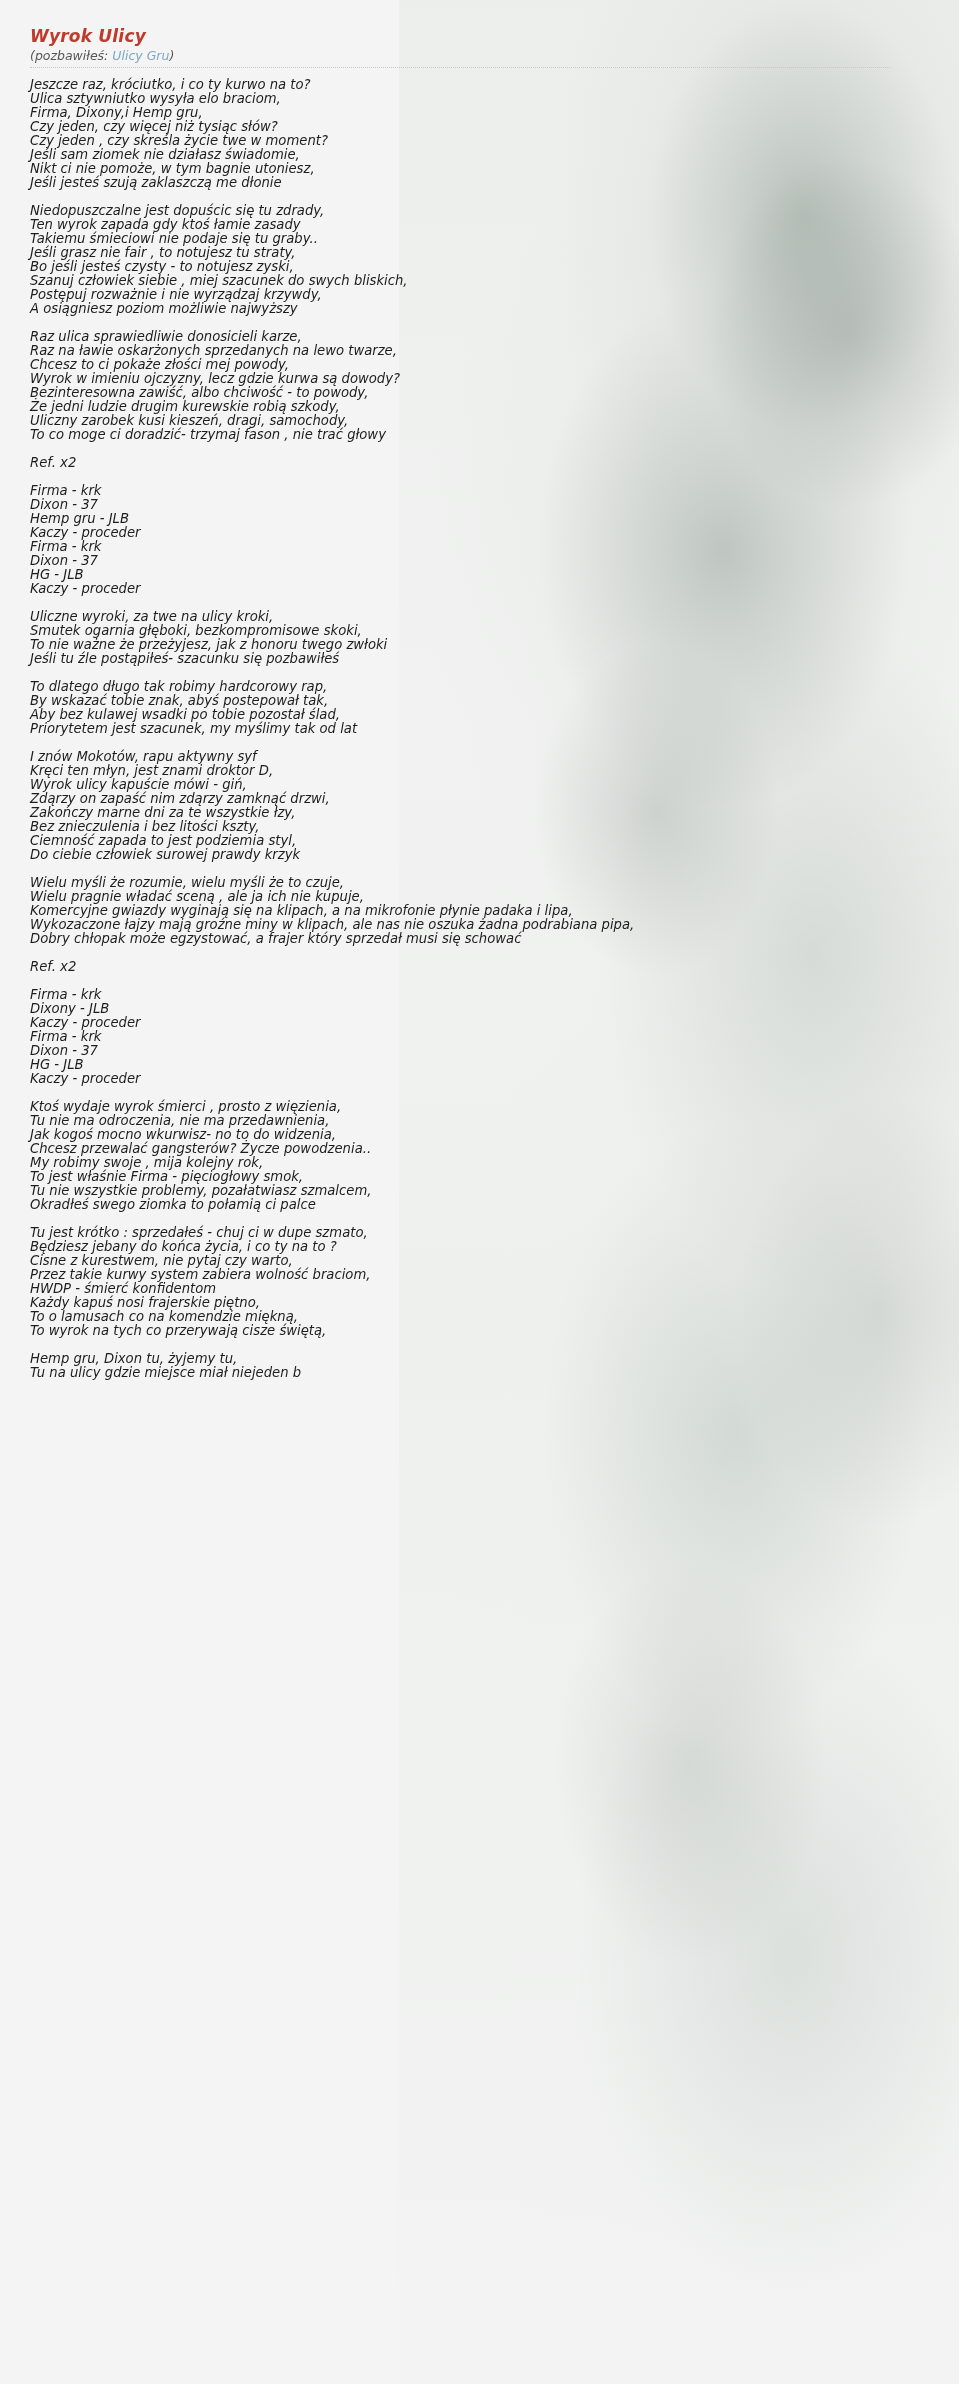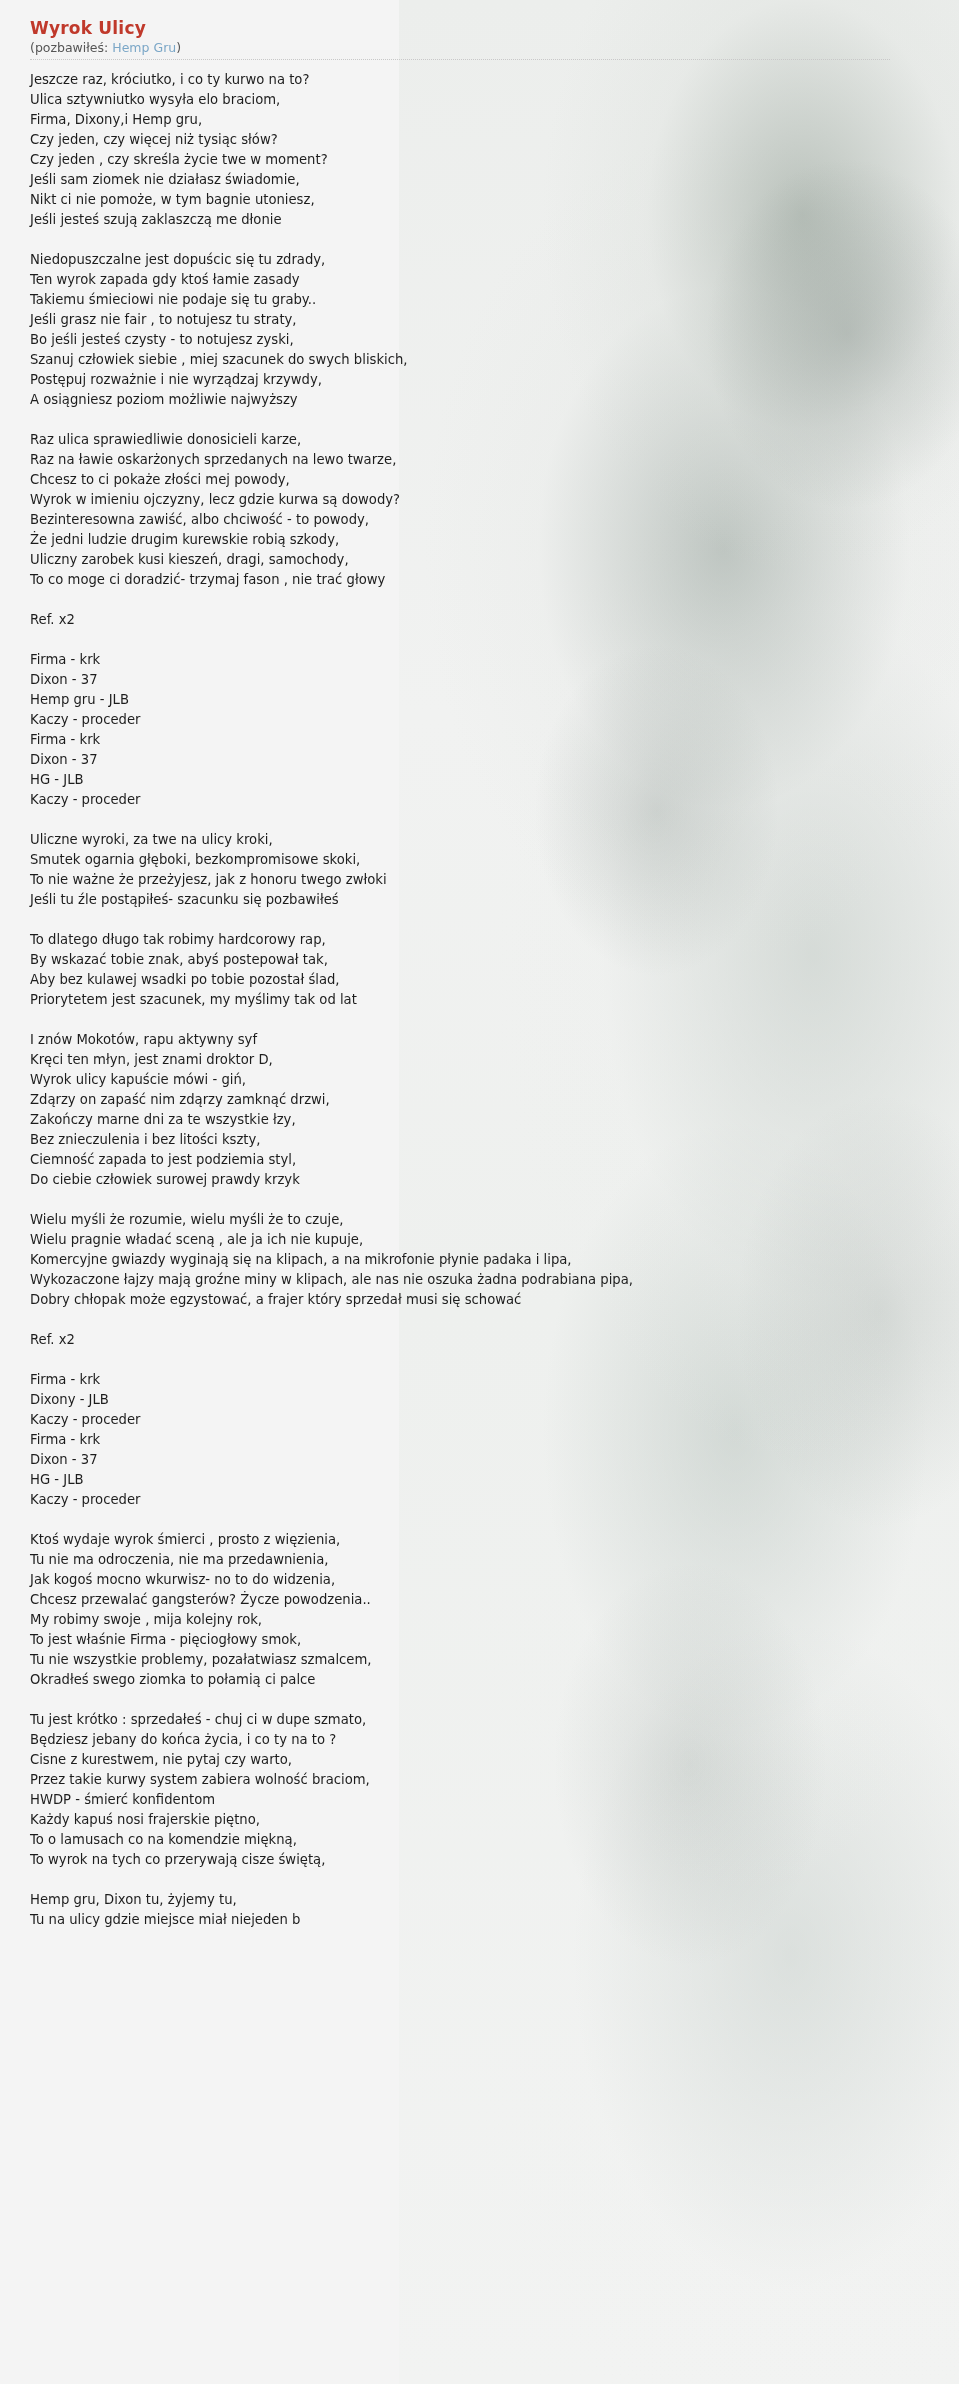--- a/index.html
+++ b/index.html
@@ -40,21 +40,22 @@
     inset: 0;
     background:
       radial-gradient(ellipse 200px 250px at 80% 14%, rgba(120,132,126,0.35) 0%, rgba(244,244,244,0) 70%),
       radial-gradient(ellipse 170px 230px at 46% 34%, rgba(128,140,134,0.28) 0%, rgba(244,244,244,0) 72%),
       radial-gradient(ellipse 200px 300px at 86% 55%, rgba(130,142,136,0.22) 0%, rgba(244,244,244,0) 72%),
       radial-gradient(ellipse 190px 280px at 52% 74%, rgba(134,146,140,0.22) 0%, rgba(244,244,244,0) 72%);
   }
   .content {
     position: relative;
     z-index: 2;
-    padding: 18px 24px 30px 30px;
+    padding: 26px 24px 30px 30px;
+    font-style: italic;
   }
   .song-title {
     margin: 0 0 2px 0;
     font-size: 17px;
     font-weight: bold;
     color: #c0392b;
     letter-spacing: 0.2px;
   }
   .artist-line {
     font-size: 12.5px;
@@ -66,36 +67,36 @@
     text-decoration: none;
   }
   .divider {
     border: 0;
     border-top: 1px dotted #c8c8c8;
     margin: 4px 0 10px 0;
     width: 860px;
   }
   .lyrics {
     font-size: 13.2px;
-    line-height: 20px;
+    line-height: 14px;
     color: #1d1d1d;
     white-space: pre-wrap;
     font-family: "DejaVu Sans", "Liberation Sans", sans-serif;
   }
 </style>
 </head>
 <body>
 
 <div class="page">
   <div class="bg-photo"></div>
 
   <div class="content">
     <h1 class="song-title">Wyrok Ulicy</h1>
 
-    <div class="artist-line"><span>(pozbawiłeś: </span><a href="#" class="artist-link">Hemp Gru</a><span>)</span></div>
+    <div class="artist-line"><span>(pozbawiłeś: </span><a href="#" class="artist-link">Ulicy Gru</a><span>)</span></div>
 
     <hr class="divider">
 
     <div class="lyrics">Jeszcze raz, króciutko, i co ty kurwo na to?
 Ulica sztywniutko wysyła elo braciom,
 Firma, Dixony,i Hemp gru,
 Czy jeden, czy więcej niż tysiąc słów?
 Czy jeden , czy skreśla życie twe w moment?
 Jeśli sam ziomek nie działasz świadomie,
 Nikt ci nie pomoże, w tym bagnie utoniesz,

